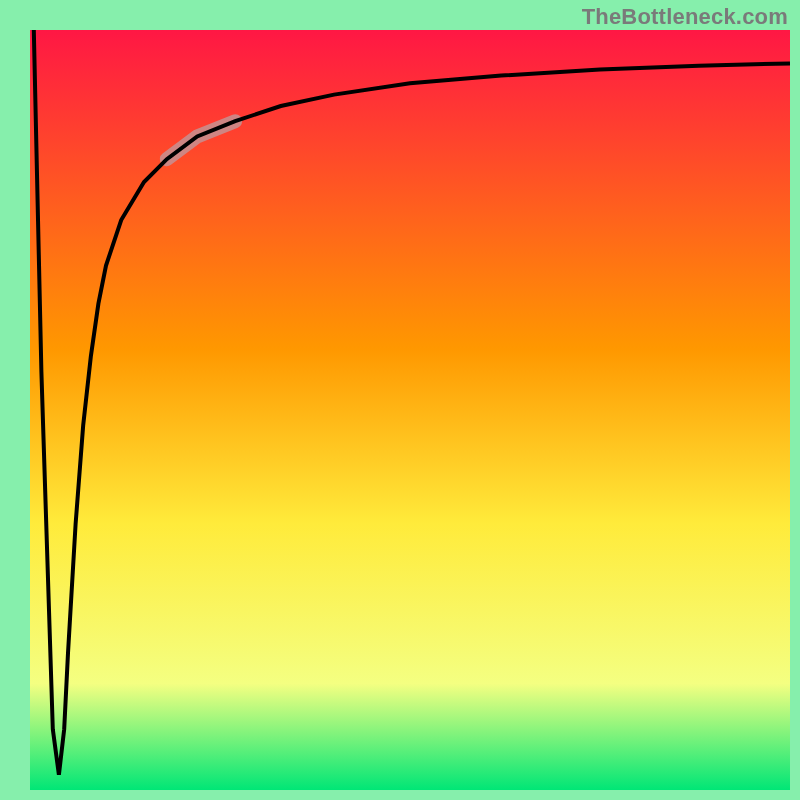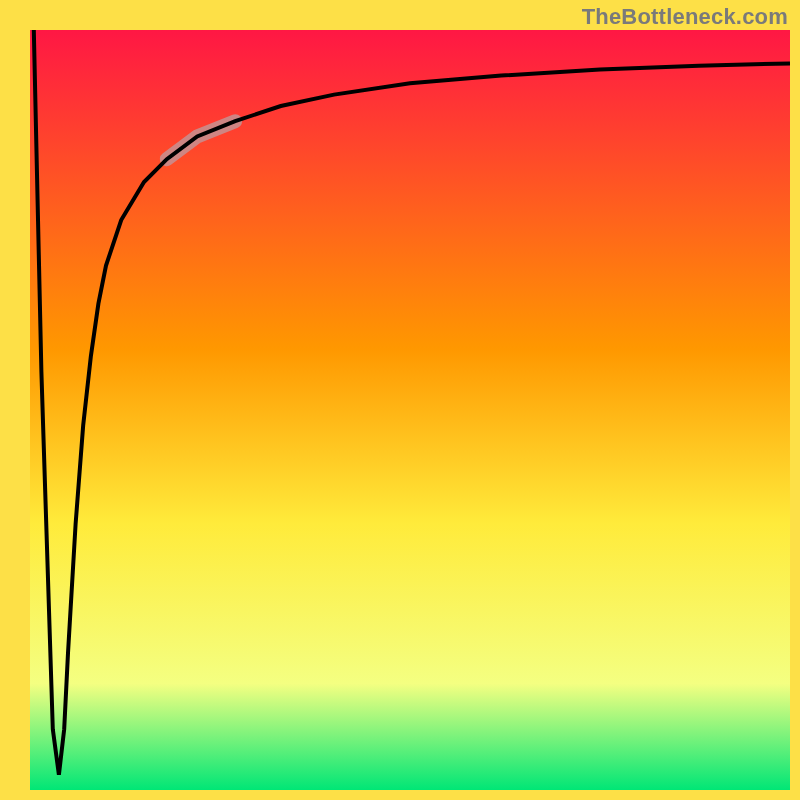--- a/index.html
+++ b/index.html
@@ -8,21 +8,21 @@
     width: 800px;
     height: 800px;
     overflow: hidden;
     font-family: Arial, Helvetica, sans-serif;
     background: #000;
   }
   .stage {
     position: relative;
     width: 800px;
     height: 800px;
-    background: #fde047;
+    background: #86efac;
   }
   .watermark {
     position: absolute;
     top: 4px;
     right: 12px;
     font-size: 22px;
     font-weight: 600;
     color: #7a7a7a;
     letter-spacing: 0.2px;
     user-select: none;

